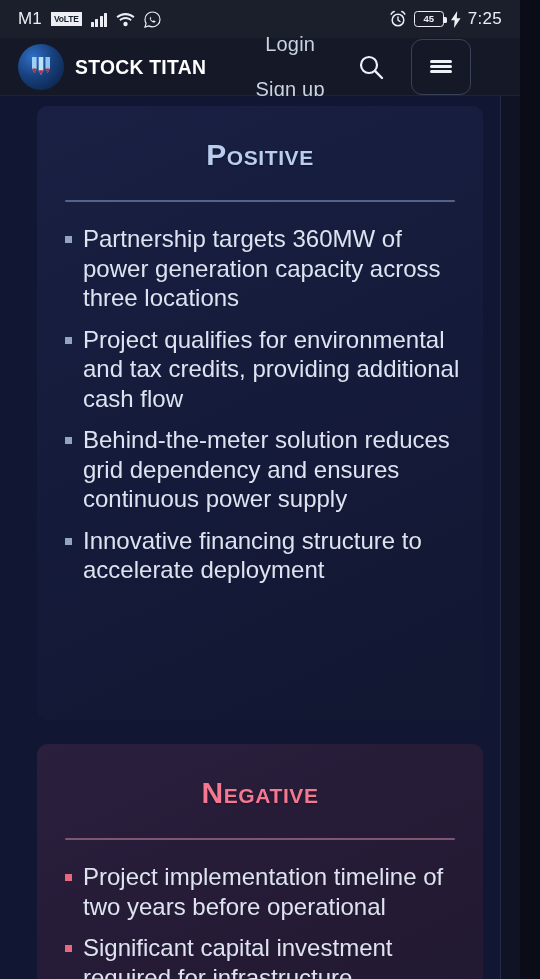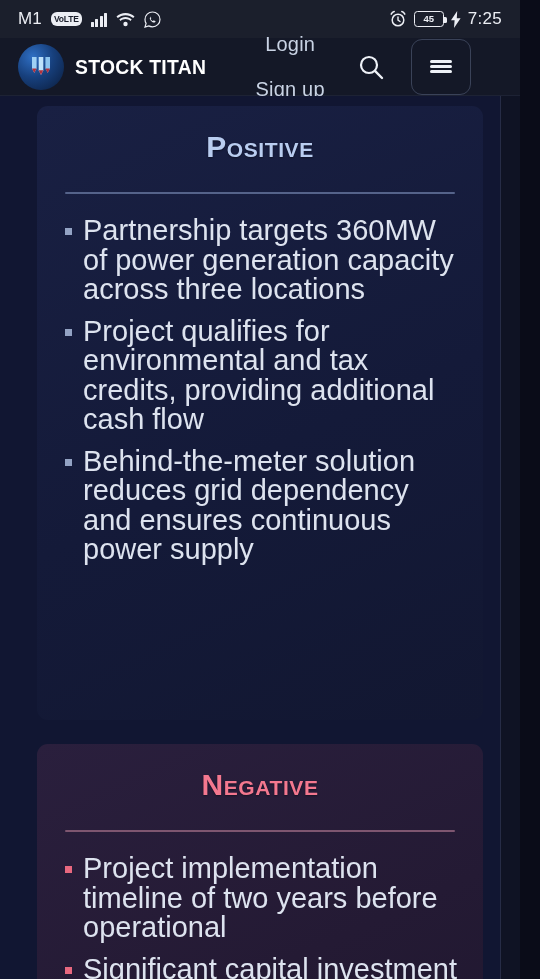--- a/index.html
+++ b/index.html
@@ -14,21 +14,21 @@
   
   .statusbar{
     position:relative; height:38px; background:#1b1f2c;
     display:flex; align-items:center; justify-content:space-between;
     padding:0 18px; color:#e8eaf0;
   }
   .sb-left{ display:flex; align-items:center; gap:9px; }
   .sb-right{ display:flex; align-items:center; gap:7px; }
   .carrier{ font-size:17px; letter-spacing:.2px; color:#eceef4; }
   .volte{
-    background:#eceef4; color:#1b1f2c; border-radius:6px;
+    background:#eceef4; color:#1b1f2c; border-radius:0;
     font-size:8.5px; font-weight:bold; line-height:1;
     padding:3px 3px 2.5px; letter-spacing:-.2px;
   }
   .bars{ display:flex; align-items:flex-end; gap:1.5px; height:15px; }
   .bars i{ display:block; width:3px; background:#eceef4; border-radius:.5px; }
   .bars i:nth-child(1){ height:5px; }
   .bars i:nth-child(2){ height:8px; }
   .bars i:nth-child(3){ height:11px; }
   .bars i:nth-child(4){ height:14px; }
   .icn{ display:block; }
@@ -81,32 +81,32 @@
     top:10px; height:614px;
     background:linear-gradient(155deg,#192043 0%,#141a39 55%,#121731 100%);
   }
   .card-neg{
     top:648px; height:400px;
     background:linear-gradient(155deg,#2a1f3d 0%,#241a34 55%,#1f172e 100%);
   }
 
   .card-title{
     text-align:center; font-variant:small-caps; font-weight:bold;
-    letter-spacing:.6px; padding-top:24px;
+    letter-spacing:.6px; padding-top:32px;
   }
   .card-pos .card-title{ font-size:30px; color:#b9cdf0; text-shadow:0 1px 2px rgba(0,0,0,.4); }
   .card-neg .card-title{ font-size:30px; color:#f4788f; text-shadow:0 1px 2px rgba(0,0,0,.4); }
 
   .divider{ height:2px; margin:28px 28px 0; border-radius:2px; }
   .card-pos .divider{ background:#55638a; }
   .card-neg .divider{ background:#7e5670; }
 
   ul.list{ list-style:none; margin:22px 0 0 0; padding:0 22px 0 46px; }
   ul.list li{
-    position:relative; font-size:29px; line-height:29.5px;
+    position:relative; font-size:24px; line-height:29.5px;
     color:#dde3ef; margin-bottom:0px; padding-bottom:0;
   }
   ul.list li + li{ margin-top:12px; }
   ul.list li::before{
     content:""; position:absolute; left:-18px; top:12px;
     width:7px; height:7px;
   }
   .card-pos ul.list li::before{ background:#93a3c4; }
   .card-neg ul.list li::before{ background:#e8687f; }
 </style>
@@ -186,20 +186,21 @@
     <div class="page-inner"></div>
     <div class="page-edge"></div>
 
     <div class="card card-pos">
       <div class="card-title">Positive</div>
       <div class="divider"></div>
       <ul class="list">
         <li>Partnership targets 360MW of power generation capacity across three locations</li>
         <li>Project qualifies for environmental and tax credits, providing additional cash flow</li>
         <li>Behind-the-meter solution reduces grid dependency and ensures continuous power supply</li>
+        <li>Innovative financing structure to accelerate deployment</li>
       </ul>
     </div>
 
     <div class="card card-neg">
       <div class="card-title">Negative</div>
       <div class="divider"></div>
       <ul class="list">
         <li>Project implementation timeline of two years before operational</li>
         <li>Significant capital investment required for infrastructure development</li>
         <li>Dependency on consistent natural gas and CMM supply</li>

